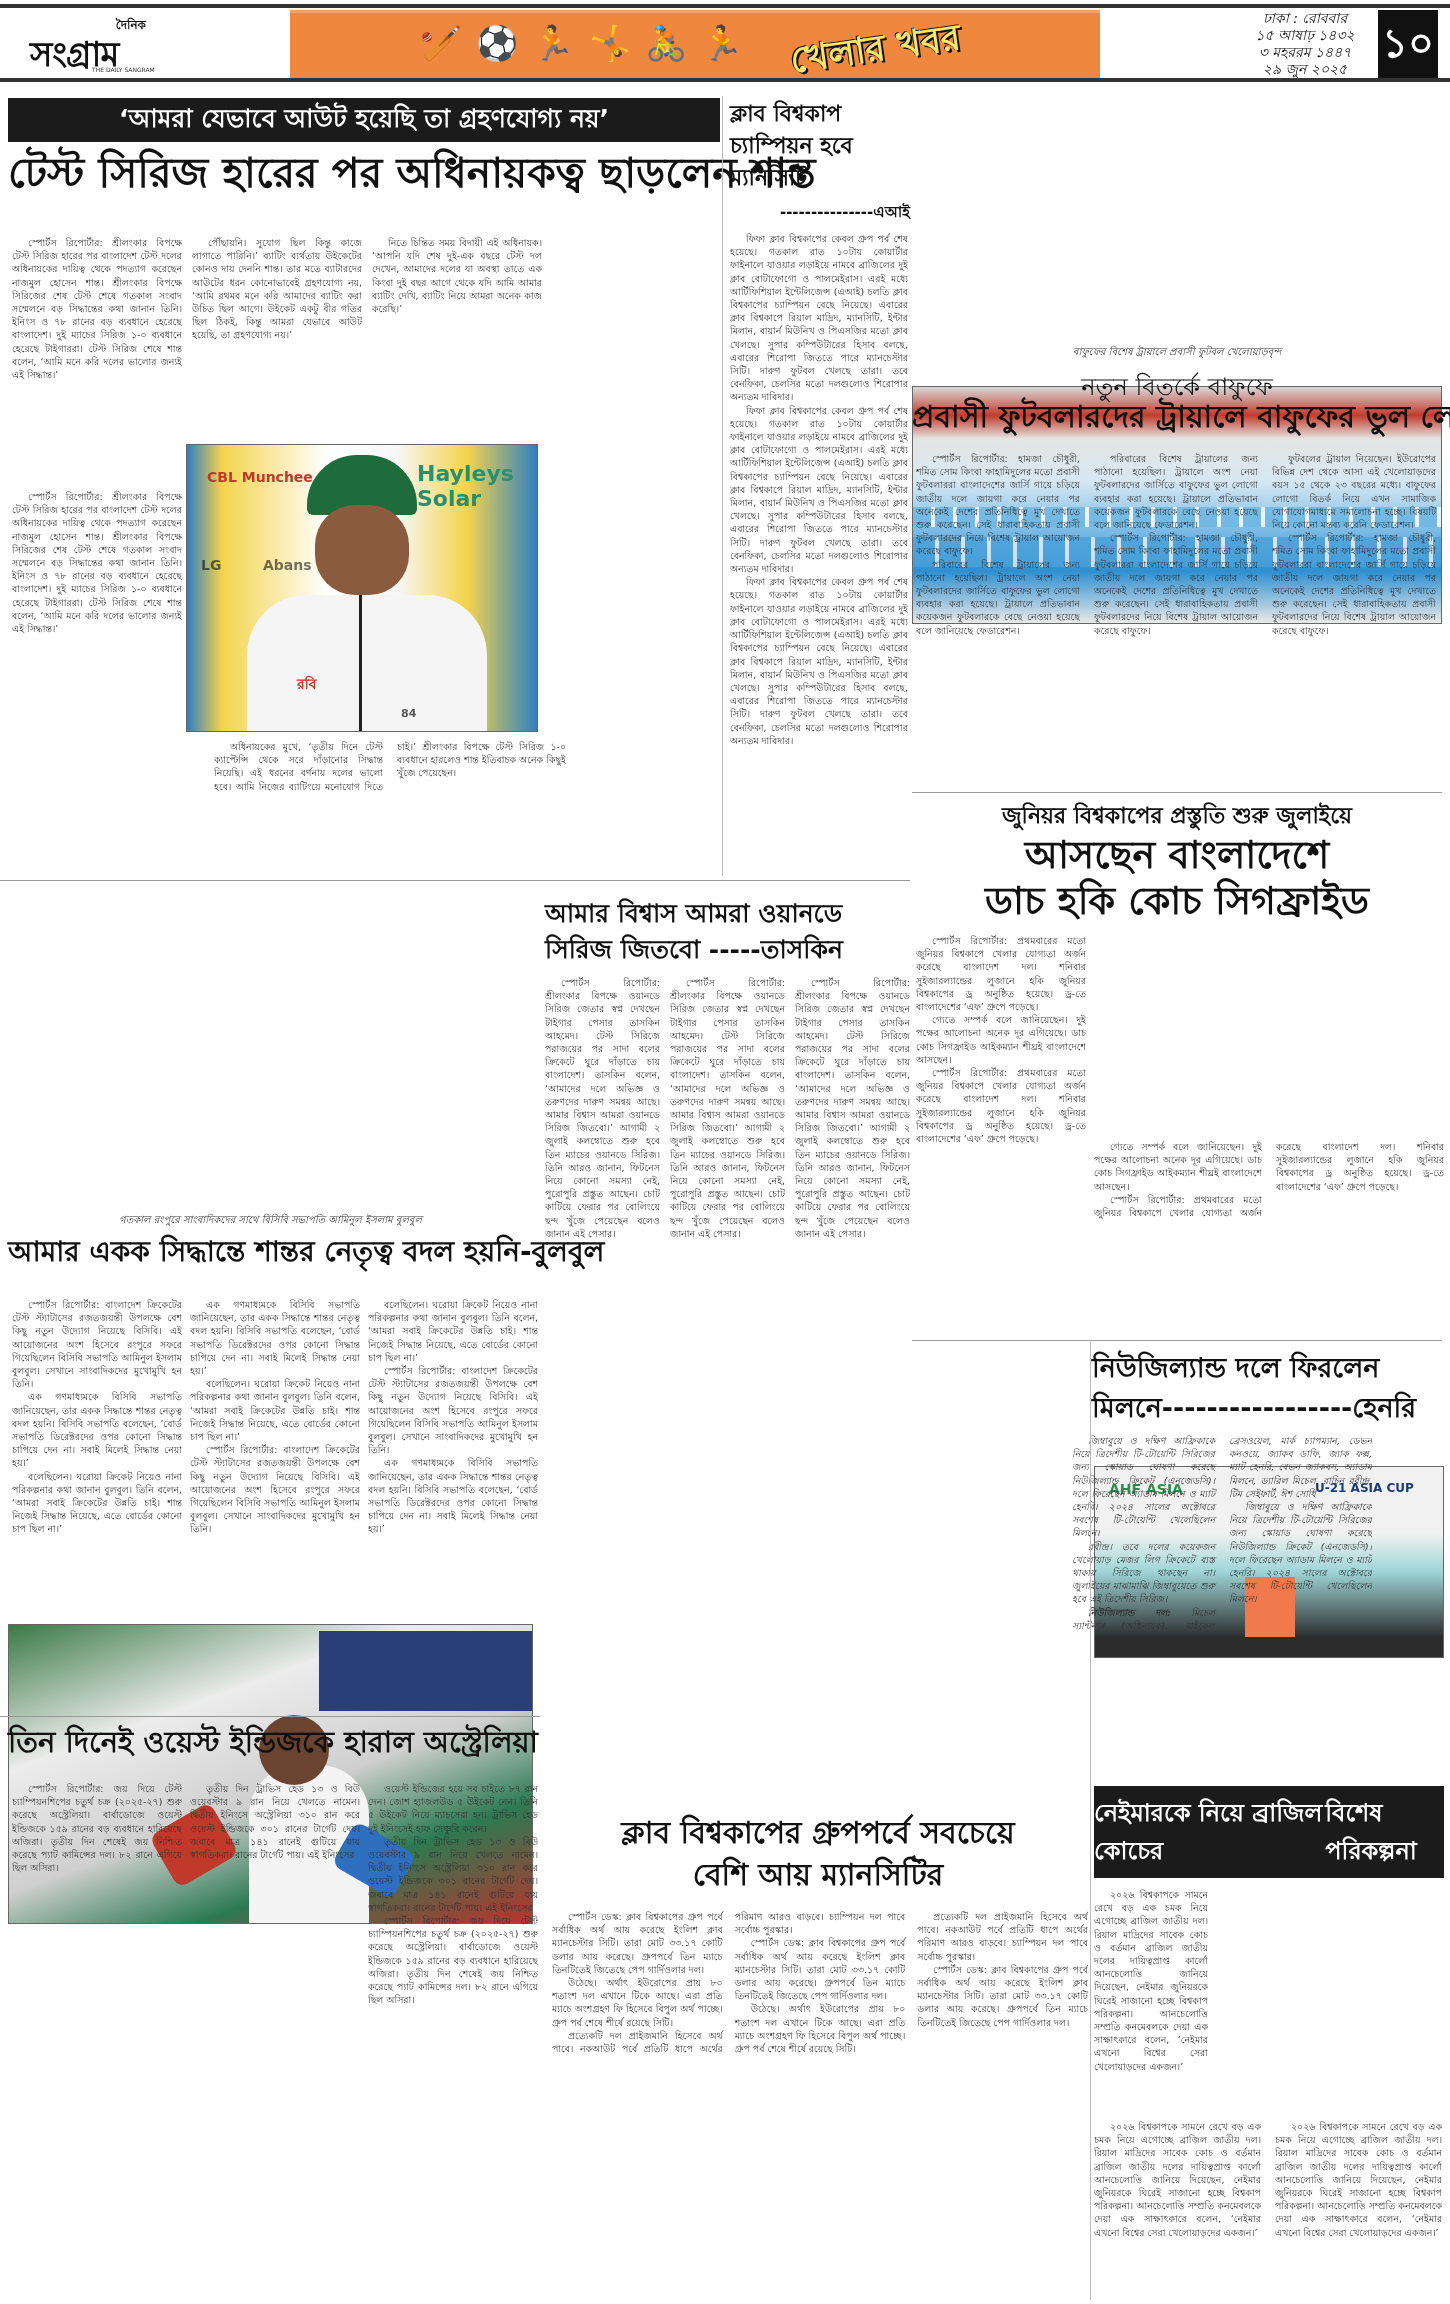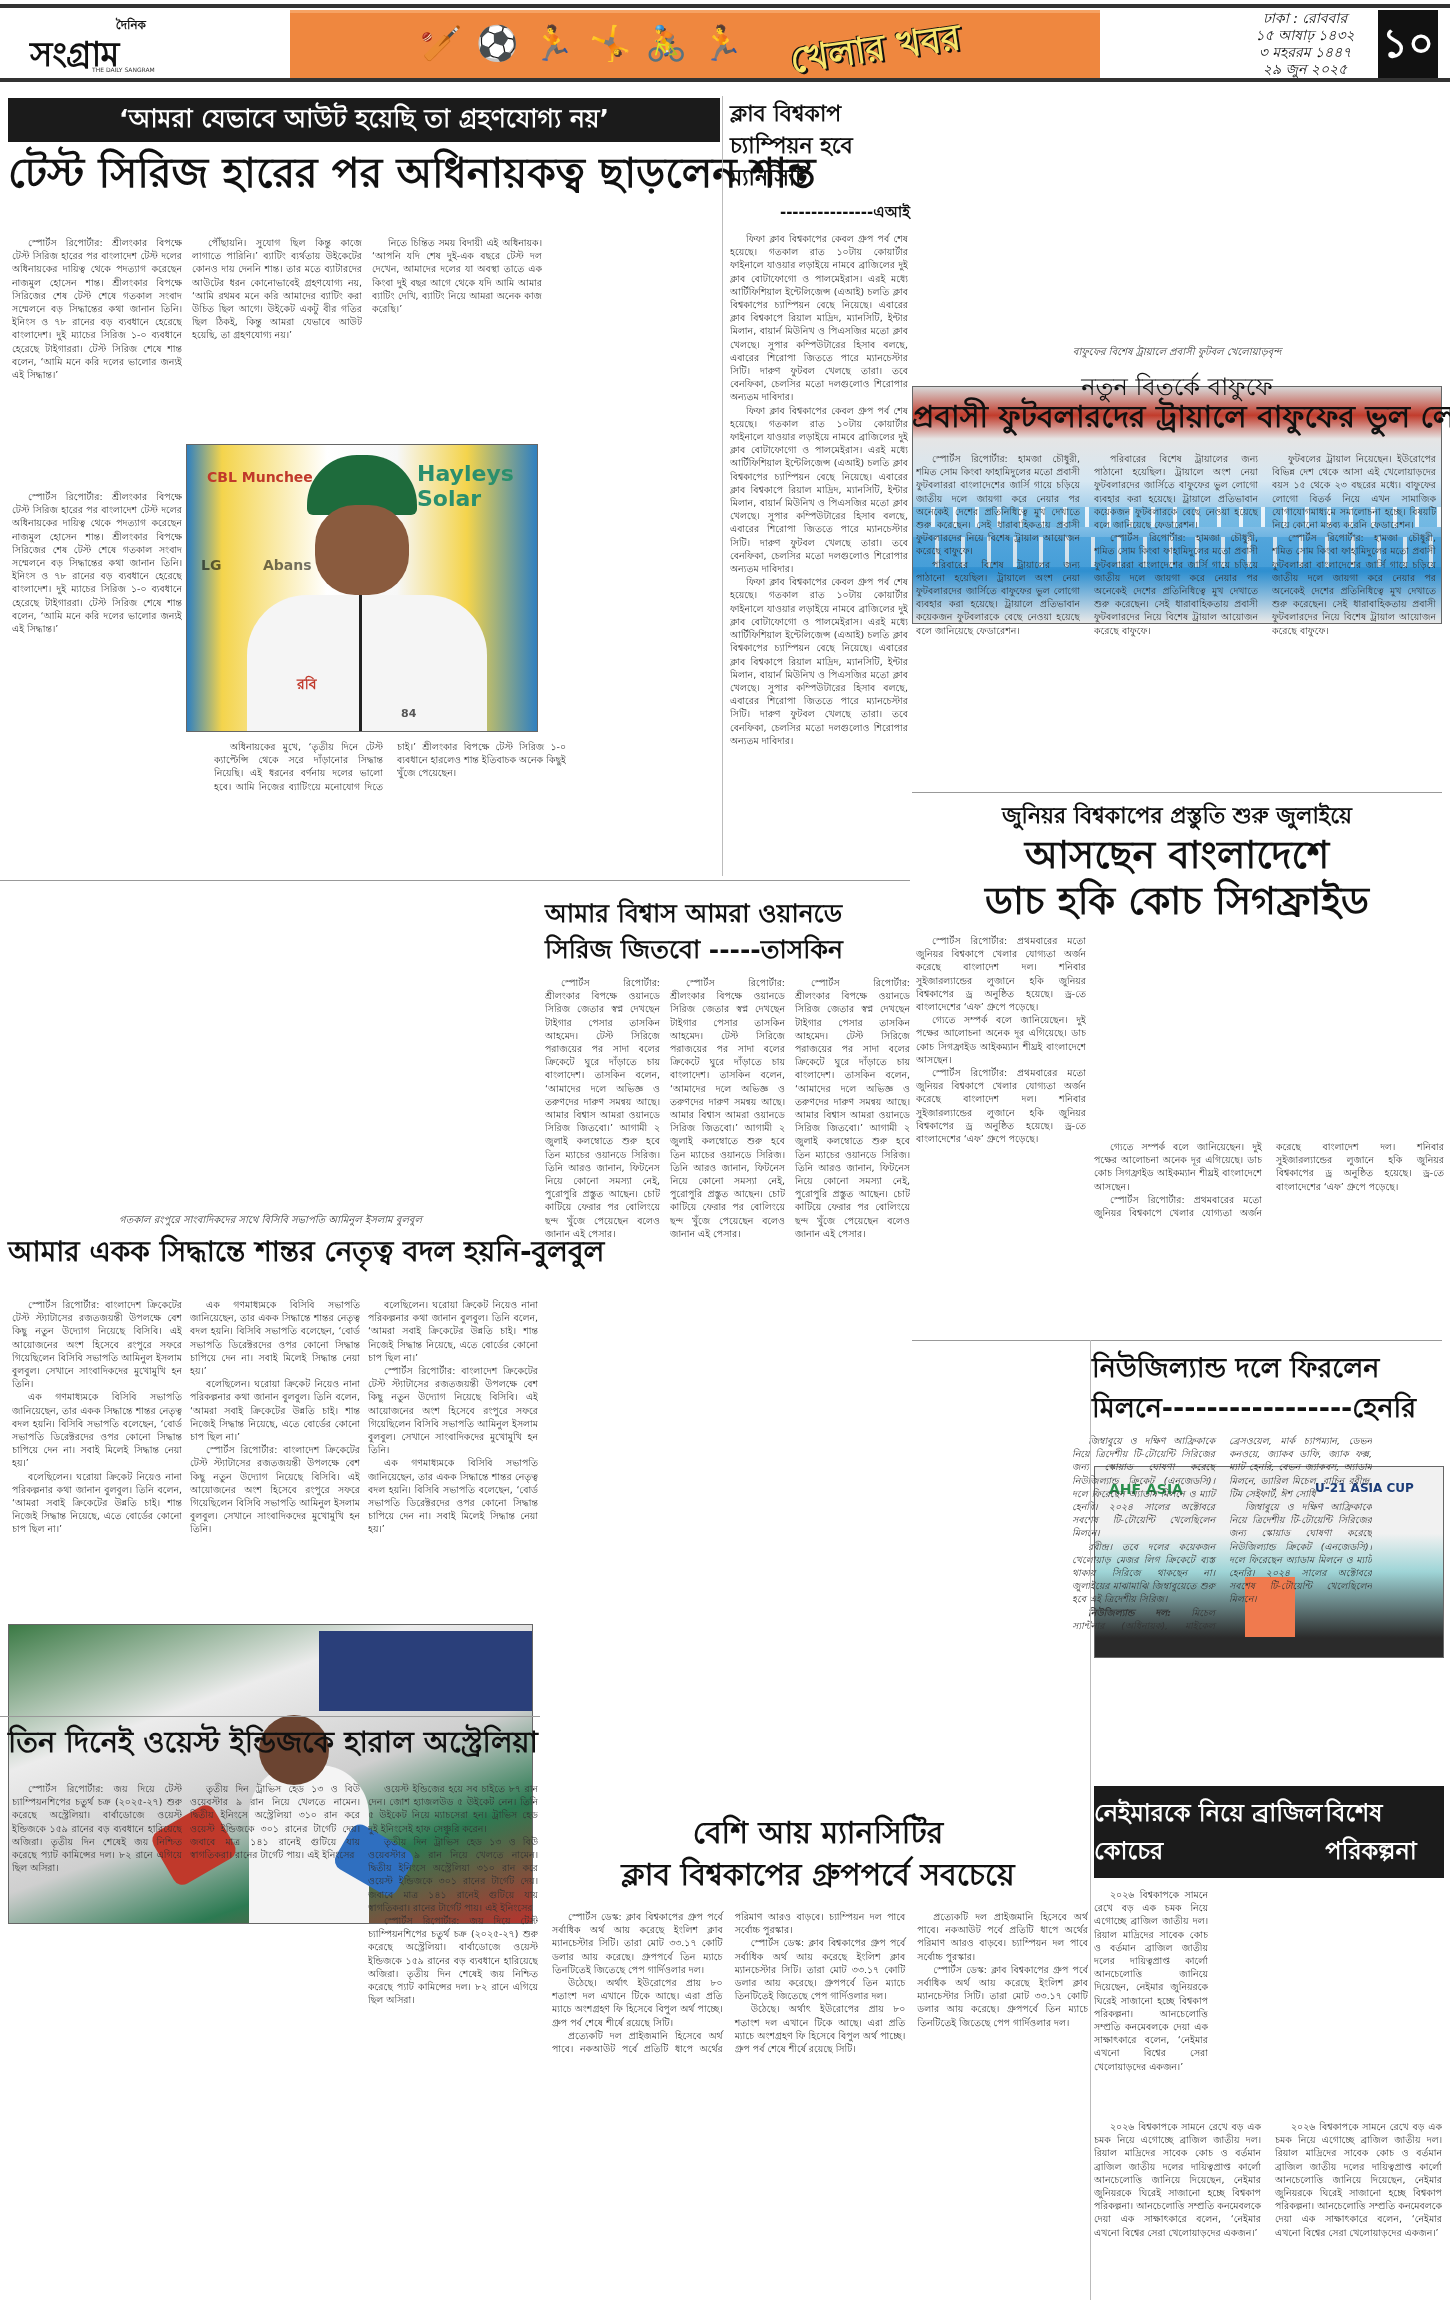--- a/index.html
+++ b/index.html
@@ -204,22 +204,22 @@
 <div class="abs body" style="left:190px;top:1782px;width:170px;height:230px;">
     <p>তৃতীয় দিন ট্রাভিস হেড ১৩ ও বিউ ওয়েবস্টার ৯ রান নিয়ে খেলতে নামেন। দ্বিতীয় ইনিংসে অস্ট্রেলিয়া ৩১০ রান করে ওয়েস্ট ইন্ডিজকে ৩০১ রানের টার্গেট দেয়। জবাবে মাত্র ১৪১ রানেই গুটিয়ে যায় স্বাগতিকরা। রানের টার্গেট পায়। এই ইনিংসের</p>
   </div>
 <div class="abs body" style="left:368px;top:1782px;width:170px;height:520px;">
     <p>ওয়েস্ট ইন্ডিজের হয়ে সব চাইতে ৮৭ রান দেন। জোশ হ্যাজলউড ৫ উইকেট নেন। তিনি ৫ উইকেট নিয়ে ম্যাচসেরা হন। ট্রাভিস হেড দুই ইনিংসেই হাফ সেঞ্চুরি করেন।</p>
     <p>তৃতীয় দিন ট্রাভিস হেড ১৩ ও বিউ ওয়েবস্টার ৯ রান নিয়ে খেলতে নামেন। দ্বিতীয় ইনিংসে অস্ট্রেলিয়া ৩১০ রান করে ওয়েস্ট ইন্ডিজকে ৩০১ রানের টার্গেট দেয়। জবাবে মাত্র ১৪১ রানেই গুটিয়ে যায় স্বাগতিকরা। রানের টার্গেট পায়। এই ইনিংসের</p>
     <p>স্পোর্টস রিপোর্টার: জয় দিয়ে টেস্ট চ্যাম্পিয়নশিপের চতুর্থ চক্র (২০২৫-২৭) শুরু করেছে অস্ট্রেলিয়া। বার্বাডোজে ওয়েস্ট ইন্ডিজকে ১৫৯ রানের বড় ব্যবধানে হারিয়েছে অজিরা। তৃতীয় দিন শেষেই জয় নিশ্চিত করেছে প্যাট কামিন্সের দল। ৮২ রানে এগিয়ে ছিল অসিরা।</p>
   </div>
 
 <div class="abs headline" style="left:548px;top:1812px;width:540px;font-size:30px;line-height:42px;text-align:center;">
+  <div>ক্লাব বিশ্বকাপের গ্রুপপর্বে সবচেয়ে</div>
   <div>বেশি আয় ম্যানসিটির</div>
-  <div>ক্লাব বিশ্বকাপের গ্রুপপর্বে সবচেয়ে</div>
 </div>
 <div class="abs body" style="left:552px;top:1910px;width:536px;height:390px;column-count:3;column-gap:12px;">
   <p>স্পোর্টস ডেস্ক: ক্লাব বিশ্বকাপের গ্রুপ পর্বে সর্বাধিক অর্থ আয় করেছে ইংলিশ ক্লাব ম্যানচেস্টার সিটি। তারা মোট ৩৩.১৭ কোটি ডলার আয় করেছে। গ্রুপপর্বে তিন ম্যাচে তিনটিতেই জিতেছে পেপ গার্দিওলার দল।</p>
   <p>উঠেছে। অর্থাৎ ইউরোপের প্রায় ৮০ শতাংশ দল এখানে টিকে আছে। এরা প্রতি ম্যাচে অংশগ্রহণ ফি হিসেবে বিপুল অর্থ পাচ্ছে। গ্রুপ পর্ব শেষে শীর্ষে রয়েছে সিটি।</p>
   <p>প্রত্যেকটি দল প্রাইজমানি হিসেবে অর্থ পাবে। নকআউট পর্বে প্রতিটি ধাপে অর্থের পরিমাণ আরও বাড়বে। চ্যাম্পিয়ন দল পাবে সর্বোচ্চ পুরস্কার।</p>
   <p>স্পোর্টস ডেস্ক: ক্লাব বিশ্বকাপের গ্রুপ পর্বে সর্বাধিক অর্থ আয় করেছে ইংলিশ ক্লাব ম্যানচেস্টার সিটি। তারা মোট ৩৩.১৭ কোটি ডলার আয় করেছে। গ্রুপপর্বে তিন ম্যাচে তিনটিতেই জিতেছে পেপ গার্দিওলার দল।</p>
   <p>উঠেছে। অর্থাৎ ইউরোপের প্রায় ৮০ শতাংশ দল এখানে টিকে আছে। এরা প্রতি ম্যাচে অংশগ্রহণ ফি হিসেবে বিপুল অর্থ পাচ্ছে। গ্রুপ পর্ব শেষে শীর্ষে রয়েছে সিটি।</p>
   <p>প্রত্যেকটি দল প্রাইজমানি হিসেবে অর্থ পাবে। নকআউট পর্বে প্রতিটি ধাপে অর্থের পরিমাণ আরও বাড়বে। চ্যাম্পিয়ন দল পাবে সর্বোচ্চ পুরস্কার।</p>
   <p>স্পোর্টস ডেস্ক: ক্লাব বিশ্বকাপের গ্রুপ পর্বে সর্বাধিক অর্থ আয় করেছে ইংলিশ ক্লাব ম্যানচেস্টার সিটি। তারা মোট ৩৩.১৭ কোটি ডলার আয় করেছে। গ্রুপপর্বে তিন ম্যাচে তিনটিতেই জিতেছে পেপ গার্দিওলার দল।</p>
 </div>

